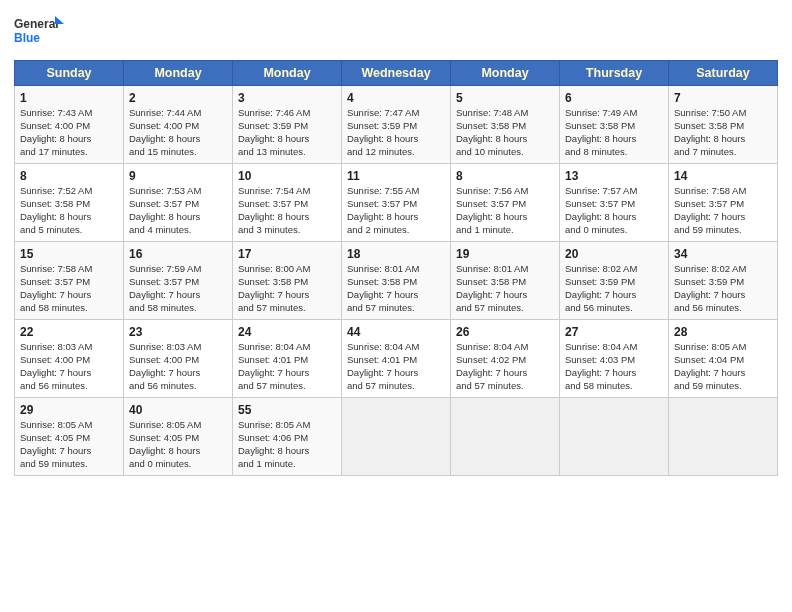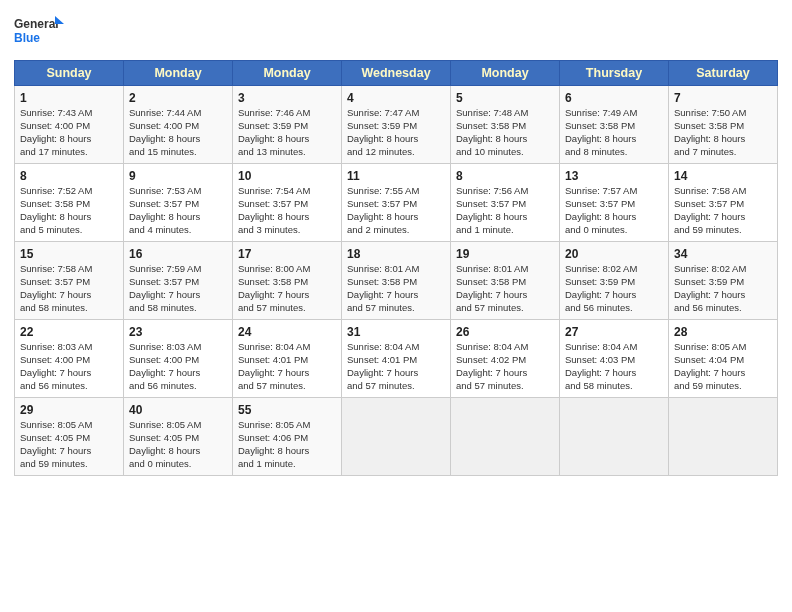--- a/index.html
+++ b/index.html
@@ -131,21 +131,21 @@
           <td><span class="day-num">17</span>Sunrise: 8:00 AM<br>Sunset: 3:58 PM<br>Daylight: 7 hours<br>and 57 minutes.<br></td>
           <td><span class="day-num">18</span>Sunrise: 8:01 AM<br>Sunset: 3:58 PM<br>Daylight: 7 hours<br>and 57 minutes.<br></td>
           <td><span class="day-num">19</span>Sunrise: 8:01 AM<br>Sunset: 3:58 PM<br>Daylight: 7 hours<br>and 57 minutes.<br></td>
           <td><span class="day-num">20</span>Sunrise: 8:02 AM<br>Sunset: 3:59 PM<br>Daylight: 7 hours<br>and 56 minutes.<br></td>
           <td><span class="day-num">34</span>Sunrise: 8:02 AM<br>Sunset: 3:59 PM<br>Daylight: 7 hours<br>and 56 minutes.<br></td>
         </tr>
         <tr>
           <td><span class="day-num">22</span>Sunrise: 8:03 AM<br>Sunset: 4:00 PM<br>Daylight: 7 hours<br>and 56 minutes.<br></td>
           <td><span class="day-num">23</span>Sunrise: 8:03 AM<br>Sunset: 4:00 PM<br>Daylight: 7 hours<br>and 56 minutes.<br></td>
           <td><span class="day-num">24</span>Sunrise: 8:04 AM<br>Sunset: 4:01 PM<br>Daylight: 7 hours<br>and 57 minutes.<br></td>
-          <td><span class="day-num">31</span>Sunrise: 8:04 AM<br>Sunset: 4:01 PM<br>Daylight: 7 hours<br>and 57 minutes.<br></td>
+          <td><span class="day-num">44</span>Sunrise: 8:04 AM<br>Sunset: 4:01 PM<br>Daylight: 7 hours<br>and 57 minutes.<br></td>
           <td><span class="day-num">26</span>Sunrise: 8:04 AM<br>Sunset: 4:02 PM<br>Daylight: 7 hours<br>and 57 minutes.<br></td>
           <td><span class="day-num">27</span>Sunrise: 8:04 AM<br>Sunset: 4:03 PM<br>Daylight: 7 hours<br>and 58 minutes.<br></td>
           <td><span class="day-num">28</span>Sunrise: 8:05 AM<br>Sunset: 4:04 PM<br>Daylight: 7 hours<br>and 59 minutes.<br></td>
         </tr>
         <tr>
           <td><span class="day-num">29</span>Sunrise: 8:05 AM<br>Sunset: 4:05 PM<br>Daylight: 7 hours<br>and 59 minutes.<br></td>
           <td><span class="day-num">40</span>Sunrise: 8:05 AM<br>Sunset: 4:05 PM<br>Daylight: 8 hours<br>and 0 minutes.<br></td>
           <td><span class="day-num">55</span>Sunrise: 8:05 AM<br>Sunset: 4:06 PM<br>Daylight: 8 hours<br>and 1 minute.<br></td>
           <td class="empty-cell"></td>
           <td class="empty-cell"></td>

